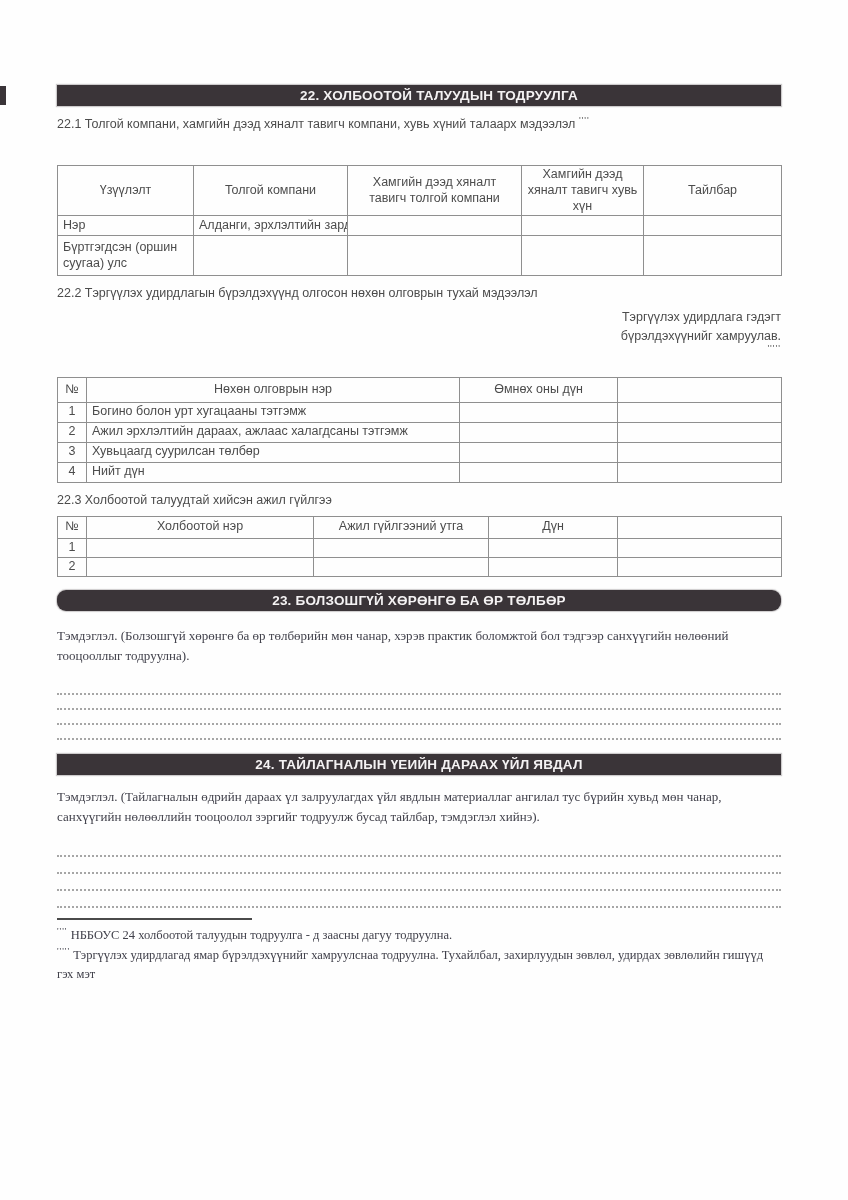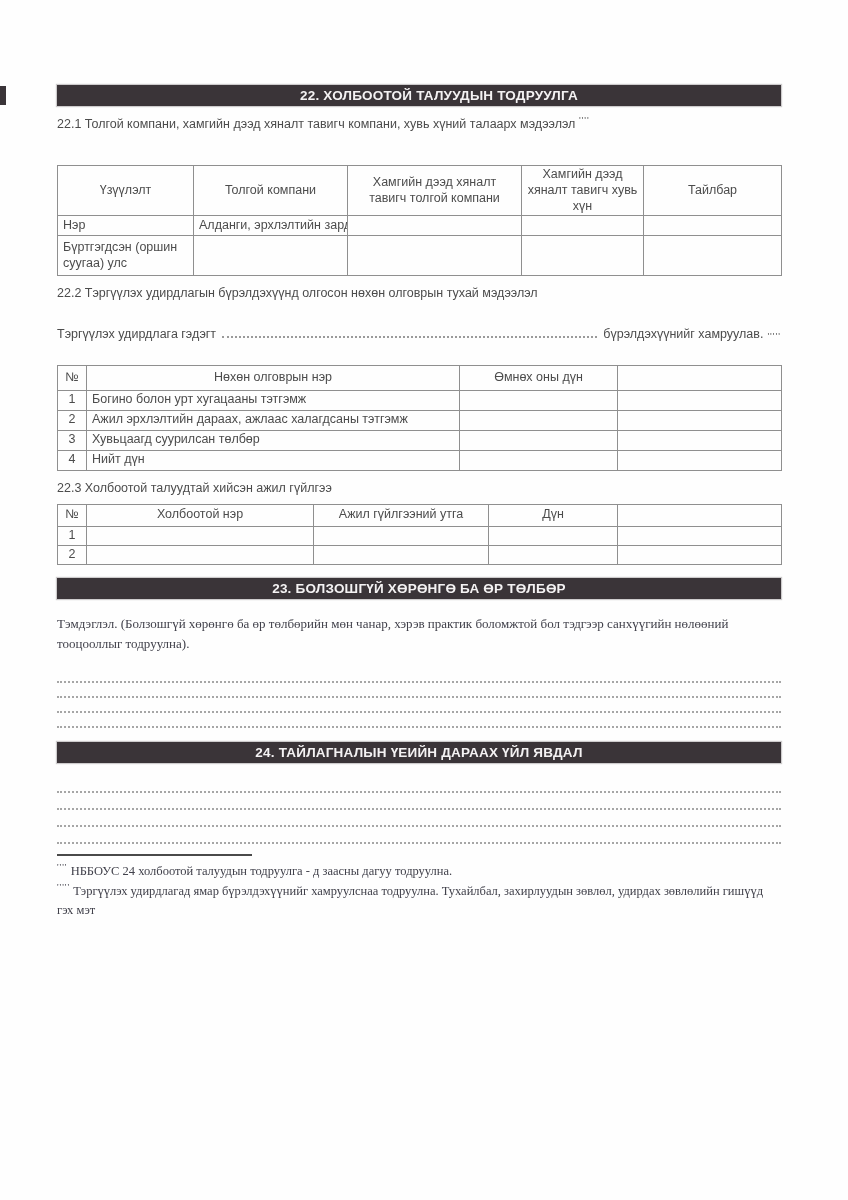--- a/index.html
+++ b/index.html
@@ -123,21 +123,21 @@
         <td></td>
         <td></td>
         <td></td>
         <td></td>
       </tr>
     </tbody>
       </table>
 
     <p class="para" style="margin-top:9px;"><span>22.2 Тэргүүлэх удирдлагын бүрэлдэхүүнд олгосон нөхөн олговрын тухай мэдээлэл</span></p>
 
-    <div class="fill-line" style="margin-top:24px;">
+    <div class="fill-line" style="margin-top:8px;flex-direction:column;">
       <span>Тэргүүлэх удирдлага гэдэгт</span>
       <span class="fill-leader"></span>
       <span>бүрэлдэхүүнийг хамруулав.</span>
       <span class="marker" style="margin-left:4px;">'''''</span>
     </div>
 
     <table class="t2" style="margin-top:24px;">
       <colgroup>
         <col style="width:29px;">
           <col style="width:373px;">
@@ -206,37 +206,38 @@
       <tr>
         <td class="num-cell">2</td>
         <td></td>
         <td></td>
         <td></td>
         <td></td>
       </tr>
     </tbody>
       </table>
 
-    <div class="section-bar" style="margin-top:13px;">
+    <div class="section-bar" style="margin-top:13px;border-radius:9px;">
       <span>23. БОЛЗОШГҮЙ ХӨРӨНГӨ БА ӨР ТӨЛБӨР</span>
     </div>
 
     <p class="note" style="margin-top:15px;">Тэмдэглэл. (Болзошгүй хөрөнгө ба өр төлбөрийн мөн чанар, хэрэв практик боломжтой бол тэдгээр санхүүгийн нөлөөний тооцооллыг тодруулна).</p>
 
     <div class="dots-1" style="margin-top:14px;">
       <div class="dotted-line"></div>
       <div class="dotted-line"></div>
       <div class="dotted-line"></div>
       <div class="dotted-line"></div>
     </div>
 
     <div class="section-bar" style="margin-top:14px;">
       <span>24. ТАЙЛАГНАЛЫН ҮЕИЙН ДАРААХ ҮЙЛ ЯВДАЛ</span>
     </div>
 
+    <p class="note" style="margin-top:12px;">Тэмдэглэл. (Тайлагналын өдрийн дараах үл залруулагдах үйл явдлын материаллаг ангилал тус бүрийн хувьд мөн чанар, санхүүгийн нөлөөллийн тооцоолол зэргийг тодруулж бусад тайлбар, тэмдэглэл хийнэ).</p>
 
     <div class="dots-2" style="margin-top:13px;">
       <div class="dotted-line"></div>
       <div class="dotted-line"></div>
       <div class="dotted-line"></div>
       <div class="dotted-line"></div>
     </div>
 
     <div class="foot-divider" style="margin-top:10px;"></div>
     <p class="footnote" style="margin-top:5px;"><span class="marker">''''</span> <span>НББОУС 24 холбоотой талуудын тодруулга - д заасны дагуу тодруулна.</span></p>

